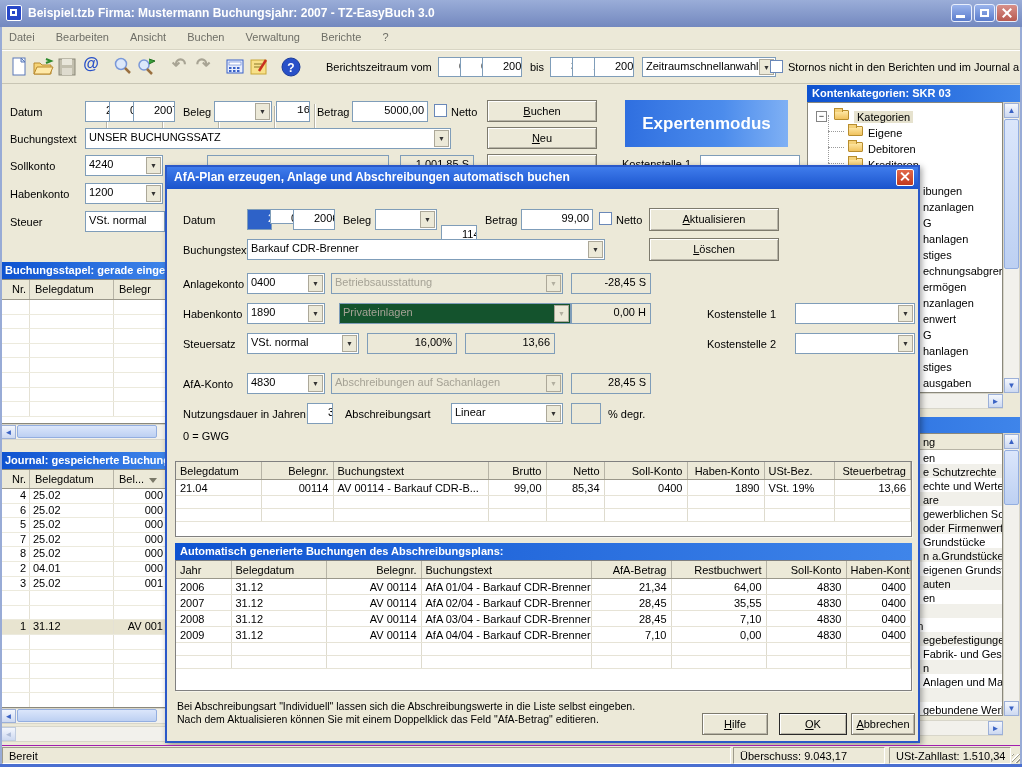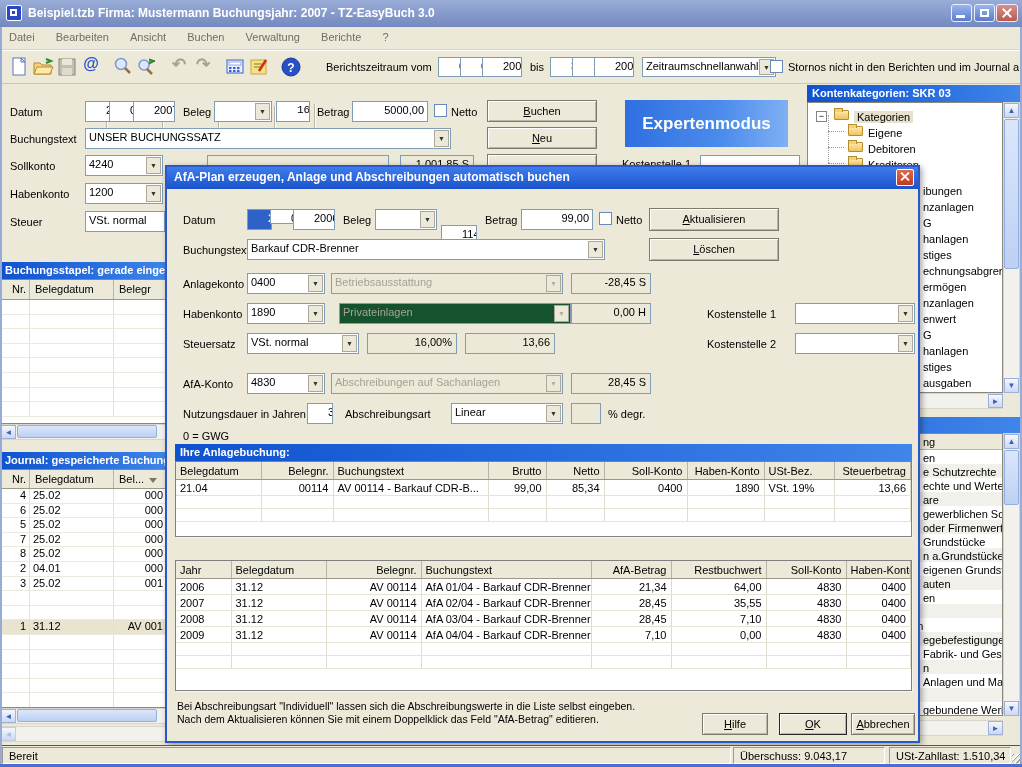--- a/index.html
+++ b/index.html
@@ -544,22 +544,20 @@
     <div class="lbl" style="left:16px;top:241px;">Nutzungsdauer in Jahren</div>
     <div class="tbox num" style="left:140px;top:236px;width:26px;height:21px;">3</div>
     <div class="lbl" style="left:178px;top:241px;">Abschreibungsart</div>
     <div class="tbox" style="left:284px;top:236px;width:112px;height:21px;">
       <span>Linear</span>
       <span class="combo-arrow">▼</span></div>
     <div class="vbox" style="left:404px;top:236px;width:30px;height:21px;"></div>
     <div class="lbl" style="left:441px;top:241px;">% degr.</div>
     <div class="lbl" style="left:16px;top:263px;">0 = GWG</div>
 
-    <div class="hdrbar" style="left:8px;top:277px;width:737px;height:17px;">
-      <span>Ihre Anlagebuchung:</span></div>
     <div class="gridwrap" style="left:8px;top:294px;width:737px;height:76px;">
       <table class="grid">
         <colgroup>
             <col style="width:85px">
             <col style="width:72px">
             <col style="width:155px">
             <col style="width:58px">
             <col style="width:58px">
             <col style="width:83px">
             <col style="width:77px">
@@ -608,20 +606,22 @@
               <td></td>
               <td></td>
               <td></td>
               <td></td>
               <td></td>
             </tr>
       </tbody>
         </table>
     </div>
 
+    <div class="hdrbar" style="left:8px;top:376px;width:737px;height:17px;">
+      <span>Automatisch generierte Buchungen des Abschreibungsplans:</span></div>
     <div class="gridwrap" style="left:8px;top:393px;width:737px;height:131px;">
       <table class="grid">
         <colgroup>
             <col style="width:55px">
             <col style="width:95px">
             <col style="width:95px">
             <col style="width:170px">
             <col style="width:80px">
             <col style="width:95px">
             <col style="width:80px">

